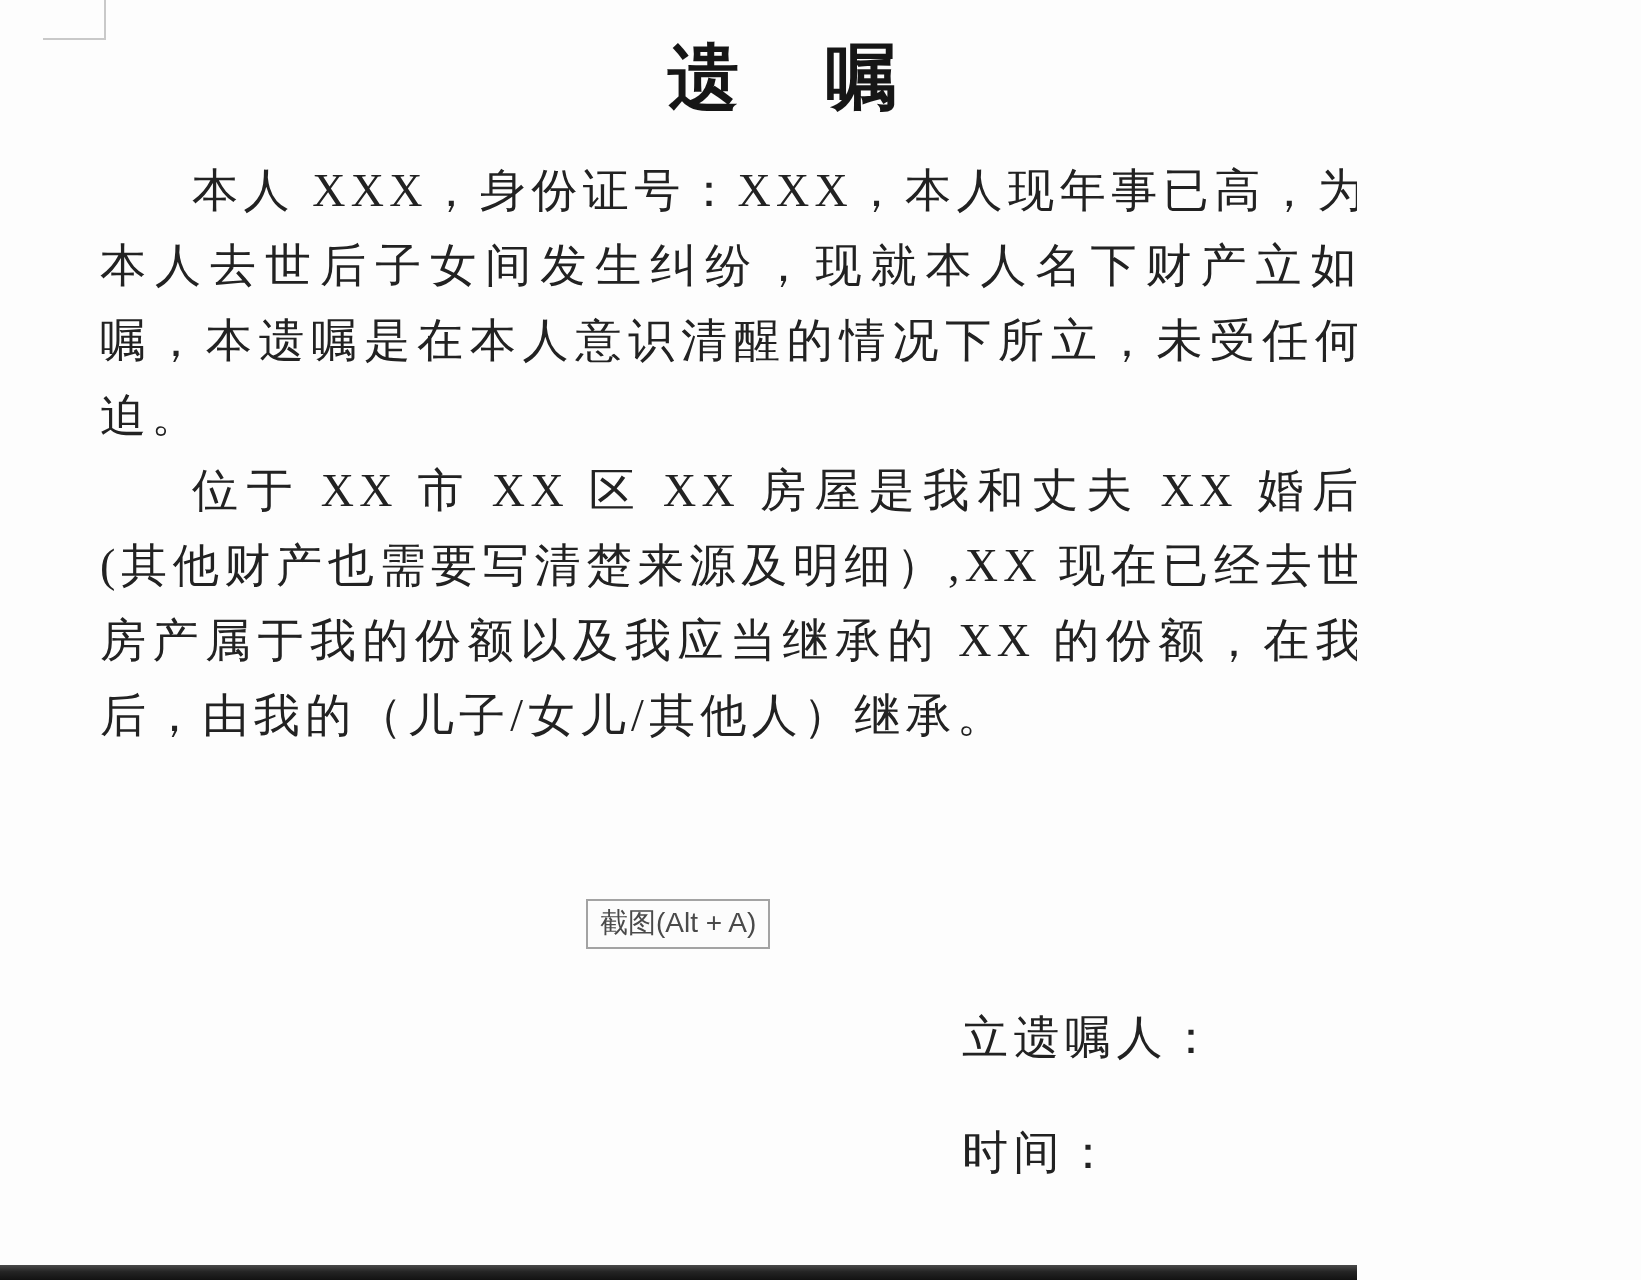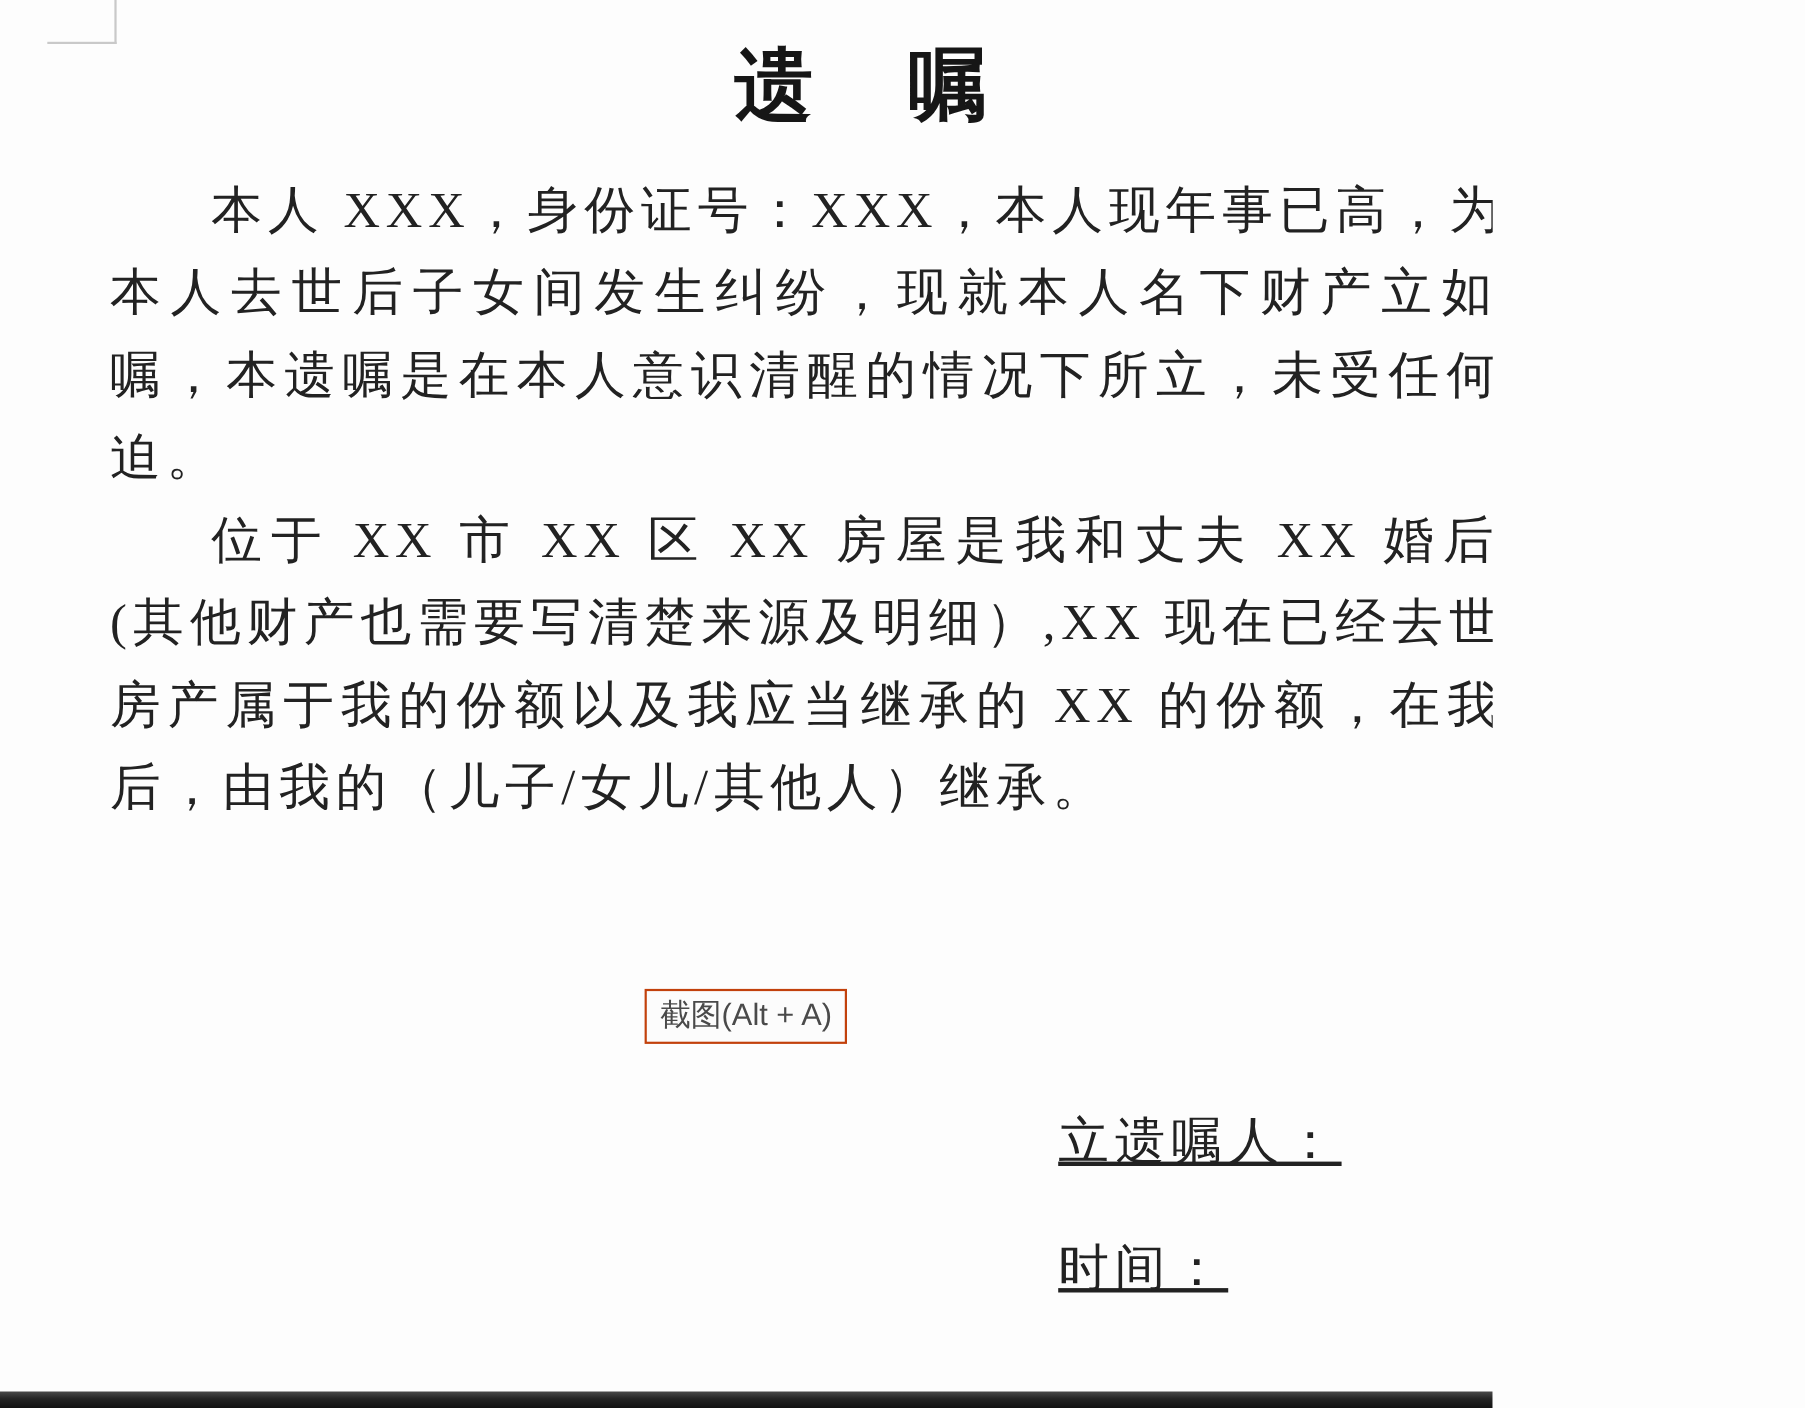--- a/index.html
+++ b/index.html
@@ -58,36 +58,35 @@
     text-align: justify;
     text-indent: 2em;
     color: #222222;
   }
   
   .shot-badge {
     position: absolute;
     left: 586px;
     top: 899px;
     padding: 3px 12px 5px 12px;
-    border: 2px solid #c2410c;
+    border: 2px solid #a3a3a3;
     background: #fcfcfc;
     font-family: "Liberation Sans", "DejaVu Sans", sans-serif;
     font-size: 28px;
     color: #4a4a4a;
     white-space: nowrap;
   }
   
   .sign-block {
     position: absolute;
     left: 962px;
     top: 1008px;
     font-size: 46px;
     letter-spacing: 0.12em;
     color: #222222;
-    text-decoration: underline;
   }
   .sign-line {
     line-height: 60px;
     margin-bottom: 55px;
     white-space: nowrap;
   }
   
   .bottom-bar {
     position: absolute;
     left: 0;

